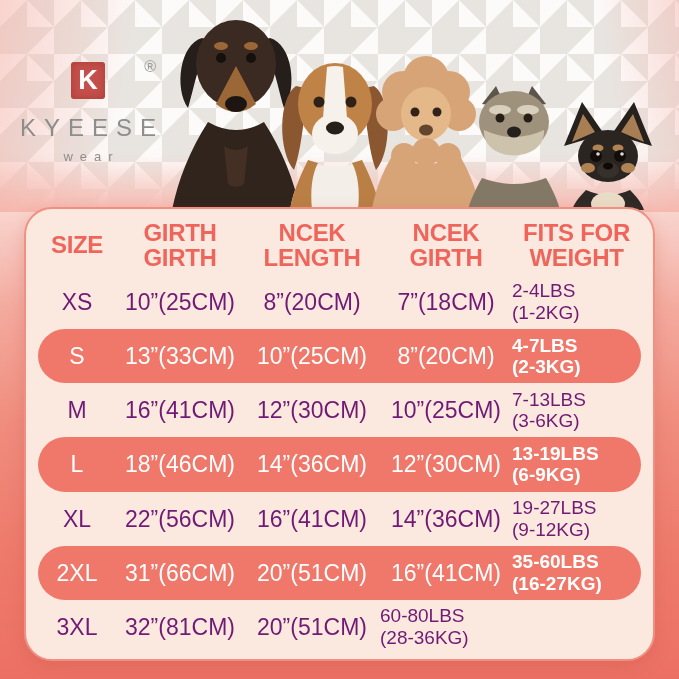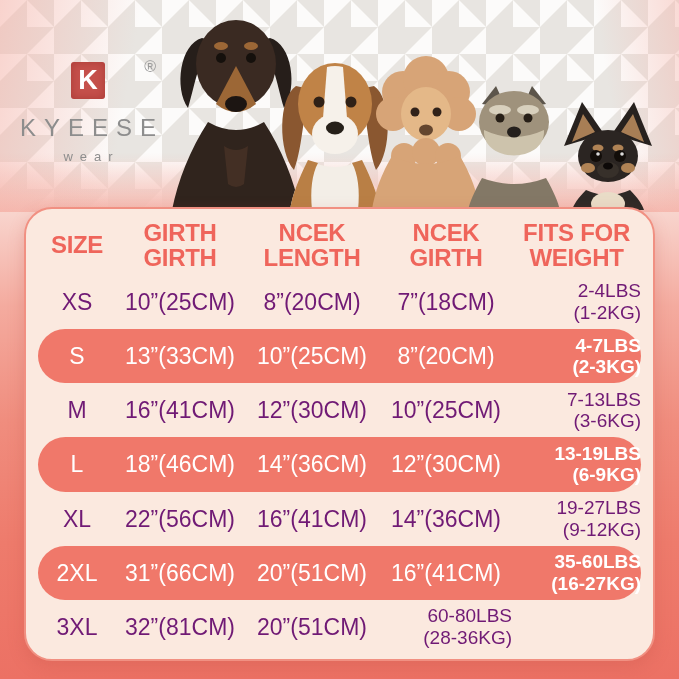--- a/index.html
+++ b/index.html
@@ -36,21 +36,21 @@
     background:#fbe9df; border:2px solid #f19082; border-radius:28px;
     box-shadow:0 6px 16px rgba(190,80,66,0.25);
     display:flex; flex-direction:column; padding:2px 0 5px;
   }
   .row { display:grid; grid-template-columns:78px 128px 136px 132px 1fr; align-items:center; margin:0 12px; }
   .row.head { height:60px; margin-top:4px; }
   .row.body-row { flex:1; }
   .cell { text-align:center; font-size:23px; color:#701a75; line-height:1.05; }
   .head .cell { color:#ef655b; font-weight:700; font-size:24px; letter-spacing:-0.3px; }
   .head .cell span { display:block; }
-  .weight { font-size:19px; line-height:1.14; display:flex; flex-direction:column; align-items:flex-end; }
+  .weight { font-size:19px; line-height:1.14; display:flex; flex-direction:column; align-items:flex-start; }
   .row.hl { background:#f0786a; border-radius:999px; }
   .row.hl .cell { color:#ffffff; }
   .row.hl .weight { font-weight:700; }
 </style>
 </head>
 <body>
 
 <div class="stage">
 
   <svg class="pattern-svg" width="679" height="212" viewBox="0 0 679 212">

